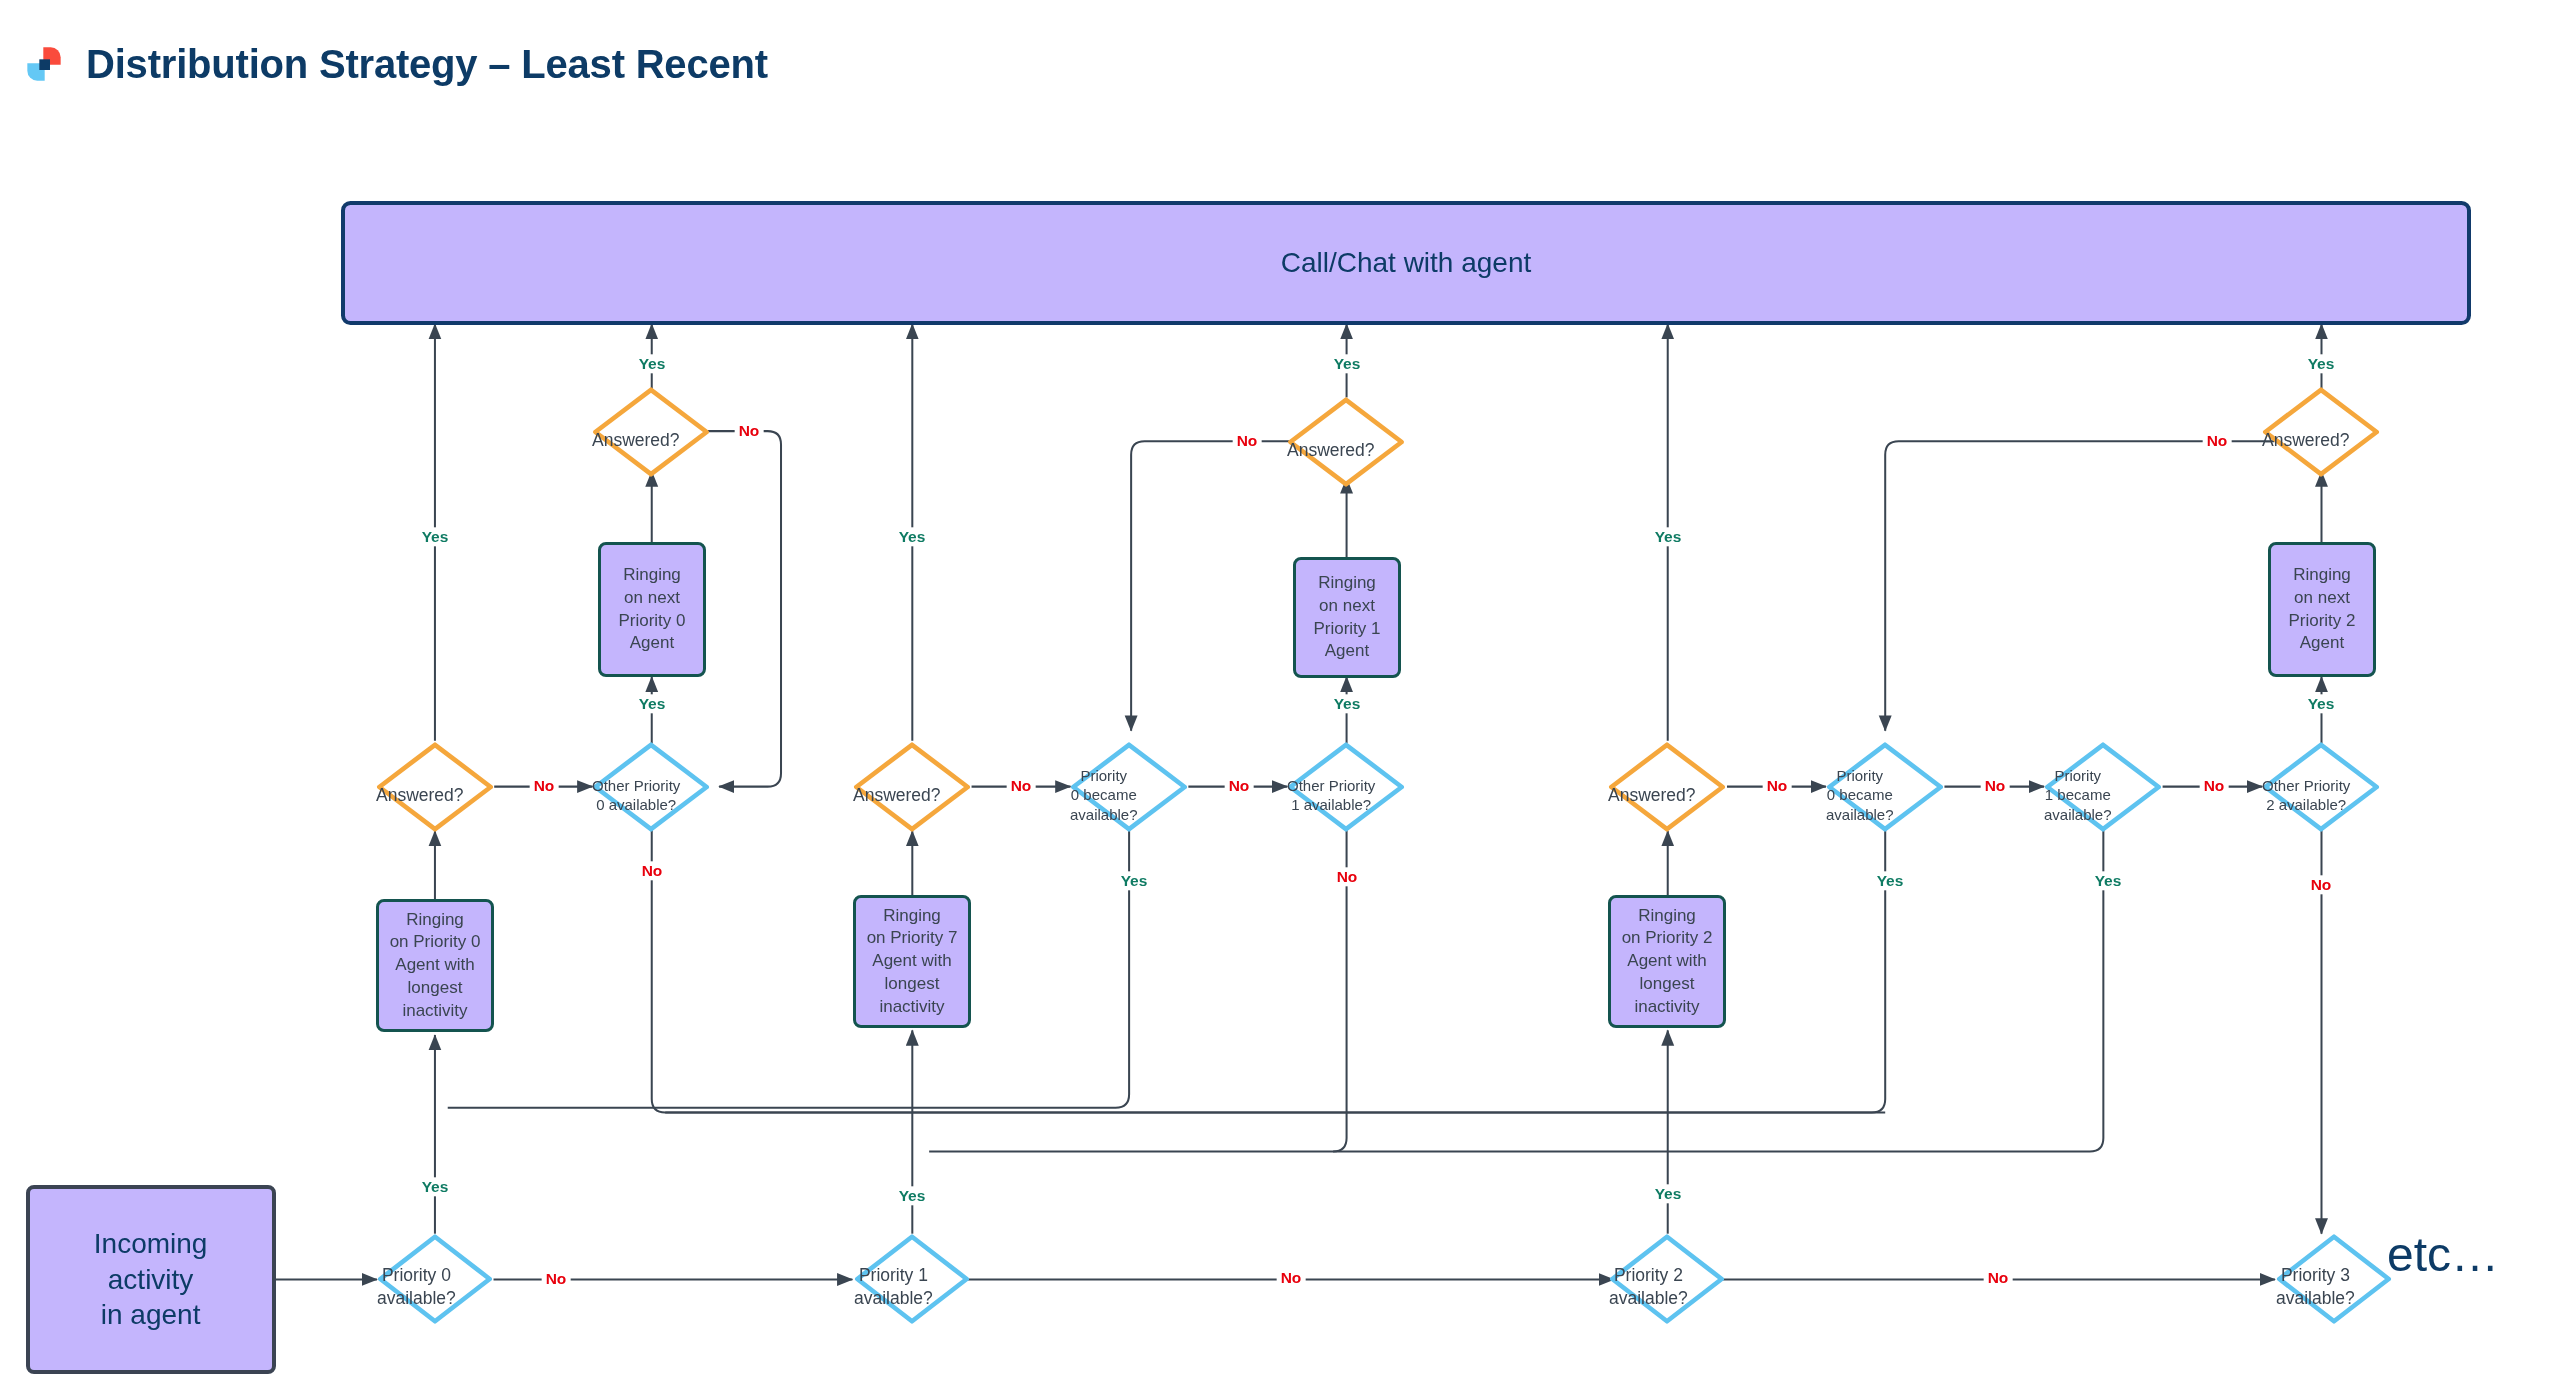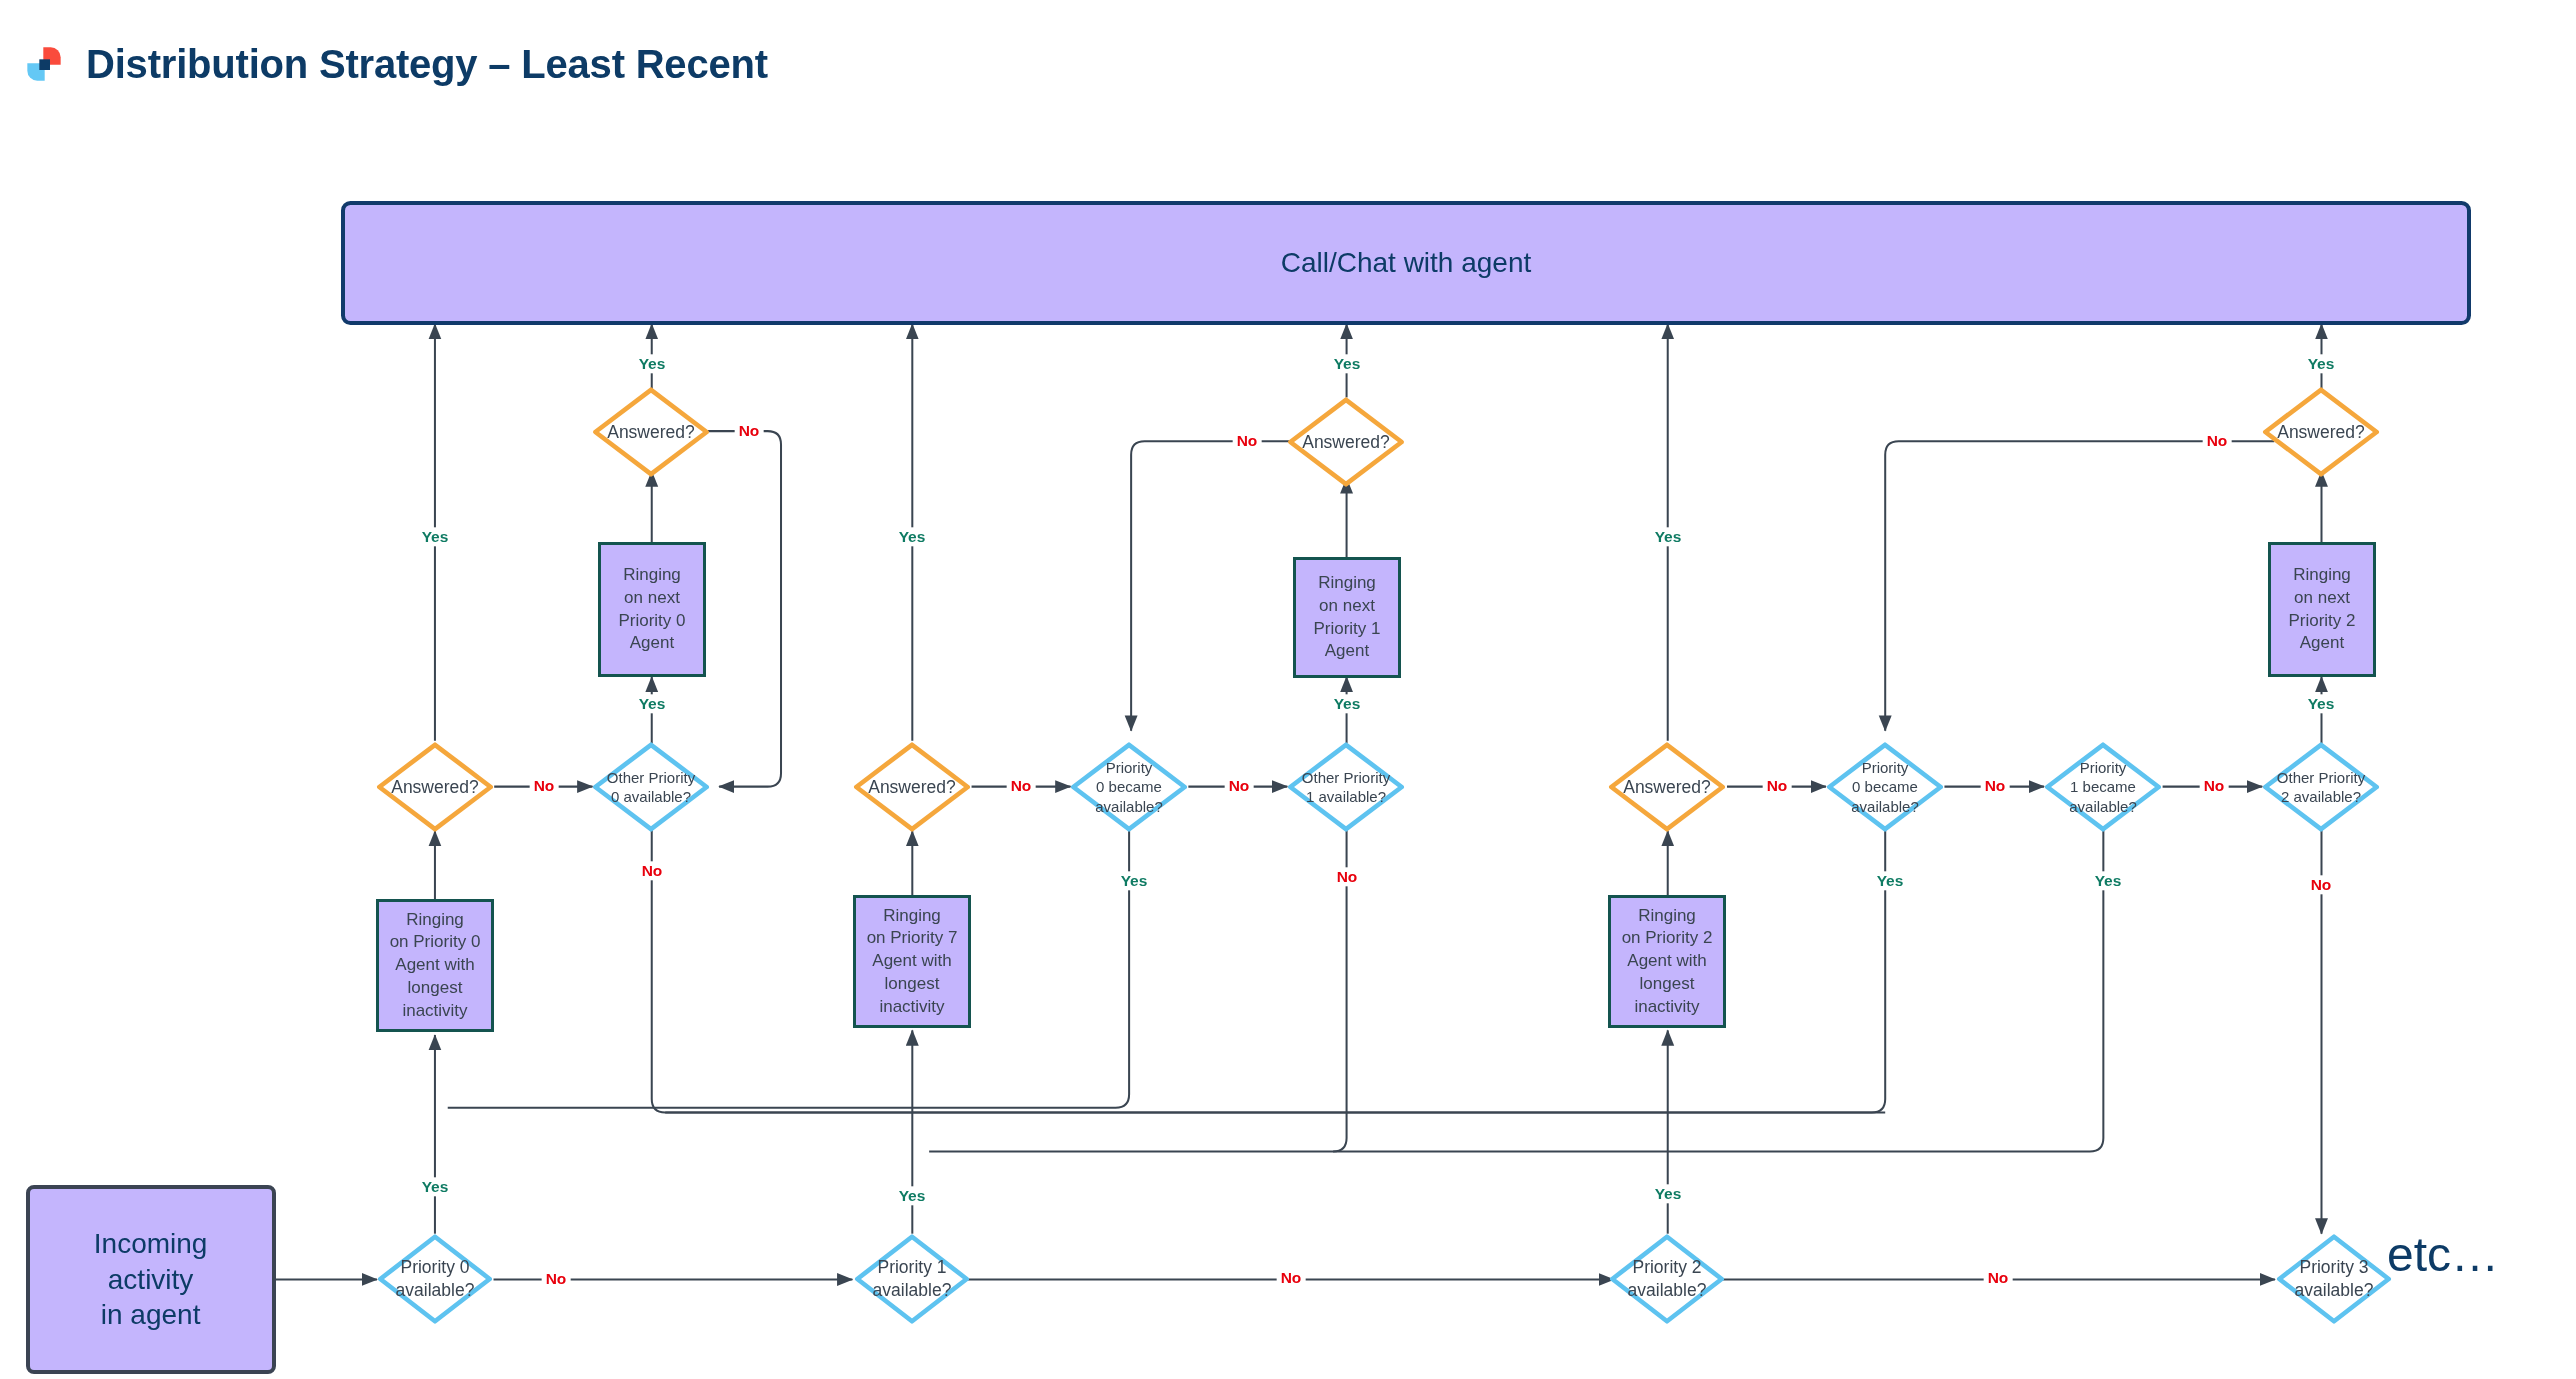--- a/index.html
+++ b/index.html
@@ -60,38 +60,38 @@
     border: 4px solid #3b4453;
     border-radius: 8px;
     color: #0d3b66;
     font-size: 28px;
     line-height: 1.28;
     z-index: 5;
   }
   
   .procbox {
     border: 3.4px solid #14544f;
-    border-radius: 0;
+    border-radius: 8px;
     font-size: 17px;
     line-height: 1.34;
     z-index: 5;
   }
   
   .diamond {
     position: absolute;
     z-index: 5;
   }
   .diamond svg { display:block; position:absolute; left:0; top:0; }
   .diamond .dlabel {
     position: absolute;
-    left: 0; top: 0;
+    left: 0; top: 8px;
     width: 100%; height: 100%;
     display: flex;
     align-items: center;
-    justify-content: center;
+    justify-content: flex-start;
     text-align: center;
     font-size: 15px;
     line-height: 1.3;
     color: #3a4551;
     pointer-events: none;
   }
   .diamond.big .dlabel { font-size: 17.5px; }
   .edgelabel {
     position: absolute;
     font-size: 15.5px;

